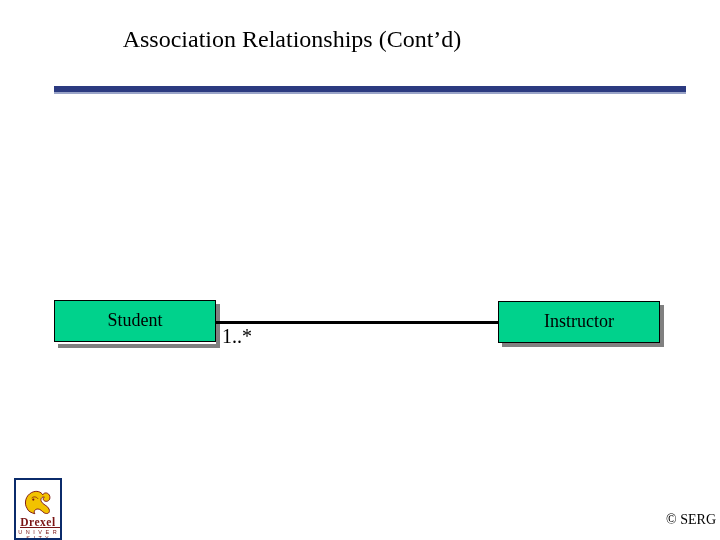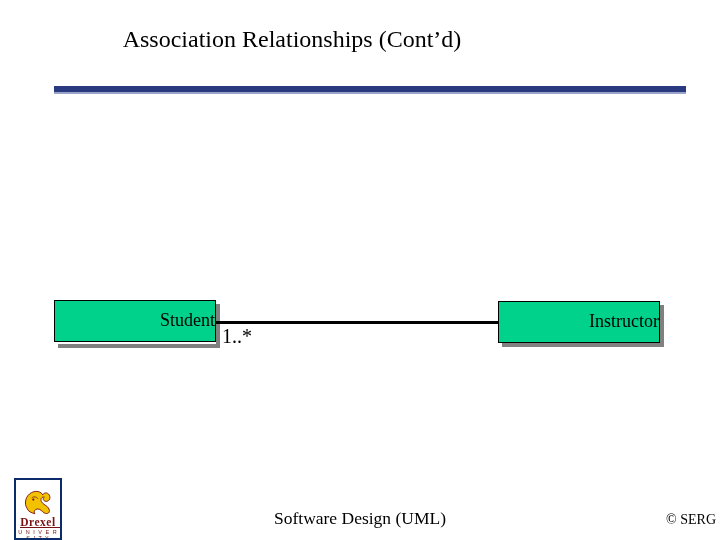--- a/index.html
+++ b/index.html
@@ -58,21 +58,21 @@
     position: absolute;
     background: #00d28c;
     border: 1px solid #000000;
     box-sizing: border-box;
     font-size: 18px;
     color: #000000;
     text-align: center;
     line-height: 1.1;
     display: flex;
     align-items: center;
-    justify-content: flex-end;
+    justify-content: center;
   }
   .uml-shadow {
     position: absolute;
     background: #808080;
   }
   #student-box {
     left: 54px;
     top: 300px;
     width: 162px;
     height: 42px;
@@ -219,16 +219,15 @@
       <rect x="0" y="0" width="56" height="62" fill="#ffffff"></rect>
       <path d="M14 30 C10 24 12 14 20 10 C26 7 32 9 34 13 C36 9 42 10 43 15 C44 20 40 22 37 21 C34 20 34 17 36 16 C33 15 31 18 32 21 C34 26 40 26 42 31 C44 36 40 38 36 36 C33 34 31 31 28 31 C24 31 22 34 24 37 C20 36 15 34 14 30 Z" fill="#f2c200" stroke="#7a1414" stroke-width="1.2"></path>
       <path d="M20 17 C22 15 26 15 28 18" fill="none" stroke="#7a1414" stroke-width="1"></path>
       <circle cx="22" cy="19" r="1.4" fill="#7a1414"></circle>
     </svg>
     <div class="logo-rule"></div>
     <div class="logo-word">Drexel</div>
     <div class="logo-sub">U N I V E R S I T Y</div>
   </div>
 
-  <div class="footer-center">Software Design (UML)</div>
   <div class="footer-right">© SERG</div>
 
 </div>
 
 </body></html>

